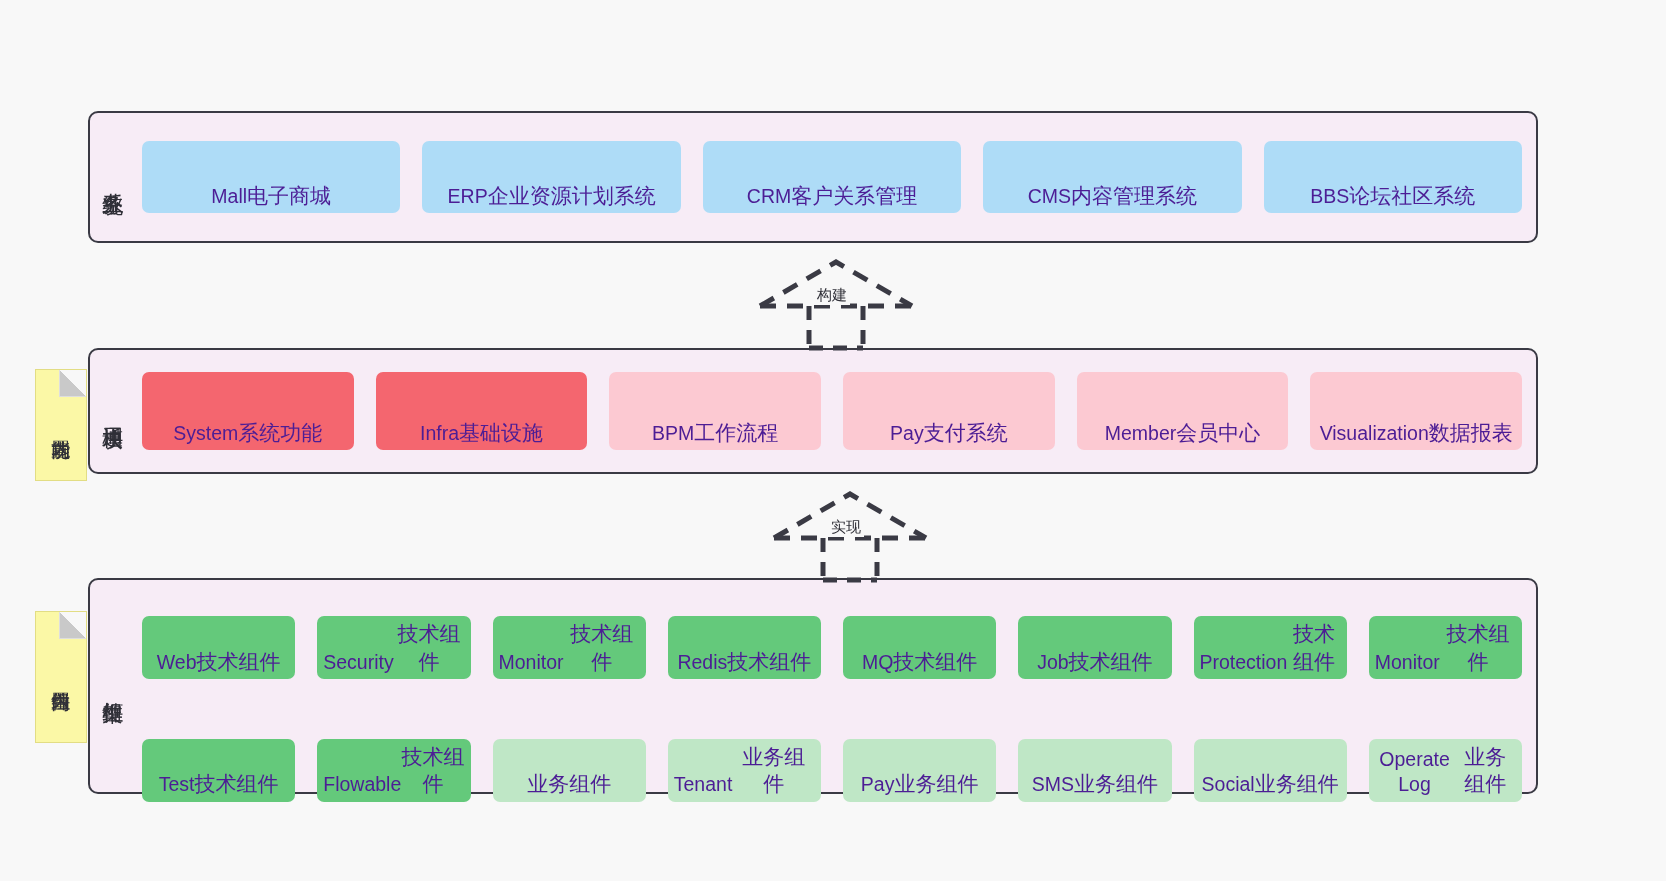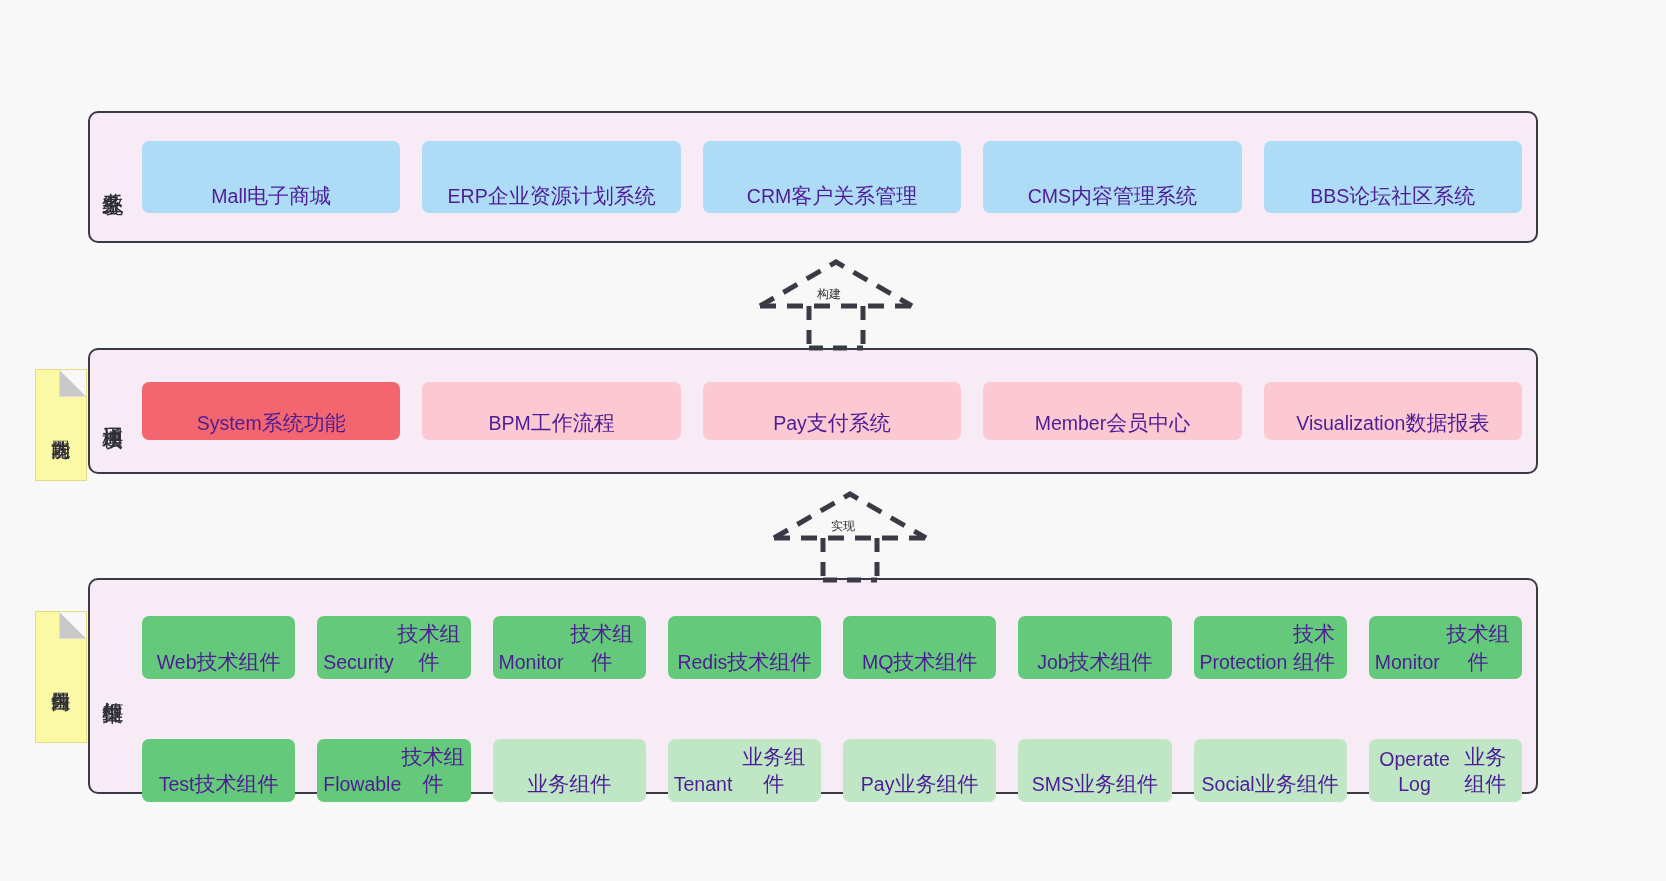--- a/index.html
+++ b/index.html
@@ -67,21 +67,21 @@
   .cell .t-en { font-size: 19.5px; }
   .cell .t-cn { font-size: 21px; }
 
   
   #layer-business { left: 88px; top: 111px; width: 1450px; height: 132px; }
   #layer-business .row { height: 72px; }
   .c-blue { background: #aedcf7; }
 
   
   #layer-modules { left: 88px; top: 348px; width: 1450px; height: 126px; }
-  #layer-modules .row { height: 58px; }
+  #layer-modules .row { height: 78px; }
   .c-red   { background: #f4666f; }
   .c-pink  { background: #fcc9d2; }
 
   
   #layer-framework { left: 88px; top: 578px; width: 1450px; height: 216px; }
   #layer-framework .layer-body { gap: 14px; }
   #layer-framework .row { height: 78px; margin-top: 46px; }
   .c-green  { background: #64c97b; }
   .c-lgreen { background: #bfe7c6; }
 
@@ -114,21 +114,21 @@
   #note-builtin-component  { left: 35px; top: 611px; width: 52px; height: 132px; }
 
   
   .connector {
     position: absolute;
     z-index: 2;
   }
   .connector svg { display: block; overflow: visible; }
   .connector-label {
     position: absolute;
-    font-size: 12px;
+    font-size: 15px;
     color: #2f2f37;
     background: #f8f8f8;
     padding: 0 3px;
     white-space: nowrap;
   }
   #connector-build      { left: 756px; top: 258px; width: 160px; height: 92px; }
   #connector-build .connector-label   { left: 58px; top: 28px; }
   #connector-implement  { left: 770px; top: 490px; width: 160px; height: 92px; }
   #connector-implement .connector-label { left: 58px; top: 28px; }
 </style>
@@ -177,20 +177,24 @@
   </div>
 
   <div class="layer" id="layer-modules">
     <div class="layer-title">通用模块</div>
     <div class="layer-body">
       <div class="row">
         <div class="cell c-red">
           <span class="t-en">System</span>
           <span class="t-cn">系统功能</span>
         </div>
+        <div class="cell c-red">
+          <span class="t-en">Infra</span>
+          <span class="t-cn">基础设施</span>
+        </div>
         <div class="cell c-pink">
           <span class="t-en">BPM</span>
           <span class="t-cn">工作流程</span>
         </div>
         <div class="cell c-pink">
           <span class="t-en">Pay</span>
           <span class="t-cn">支付系统</span>
         </div>
         <div class="cell c-pink">
           <span class="t-en">Member</span>

